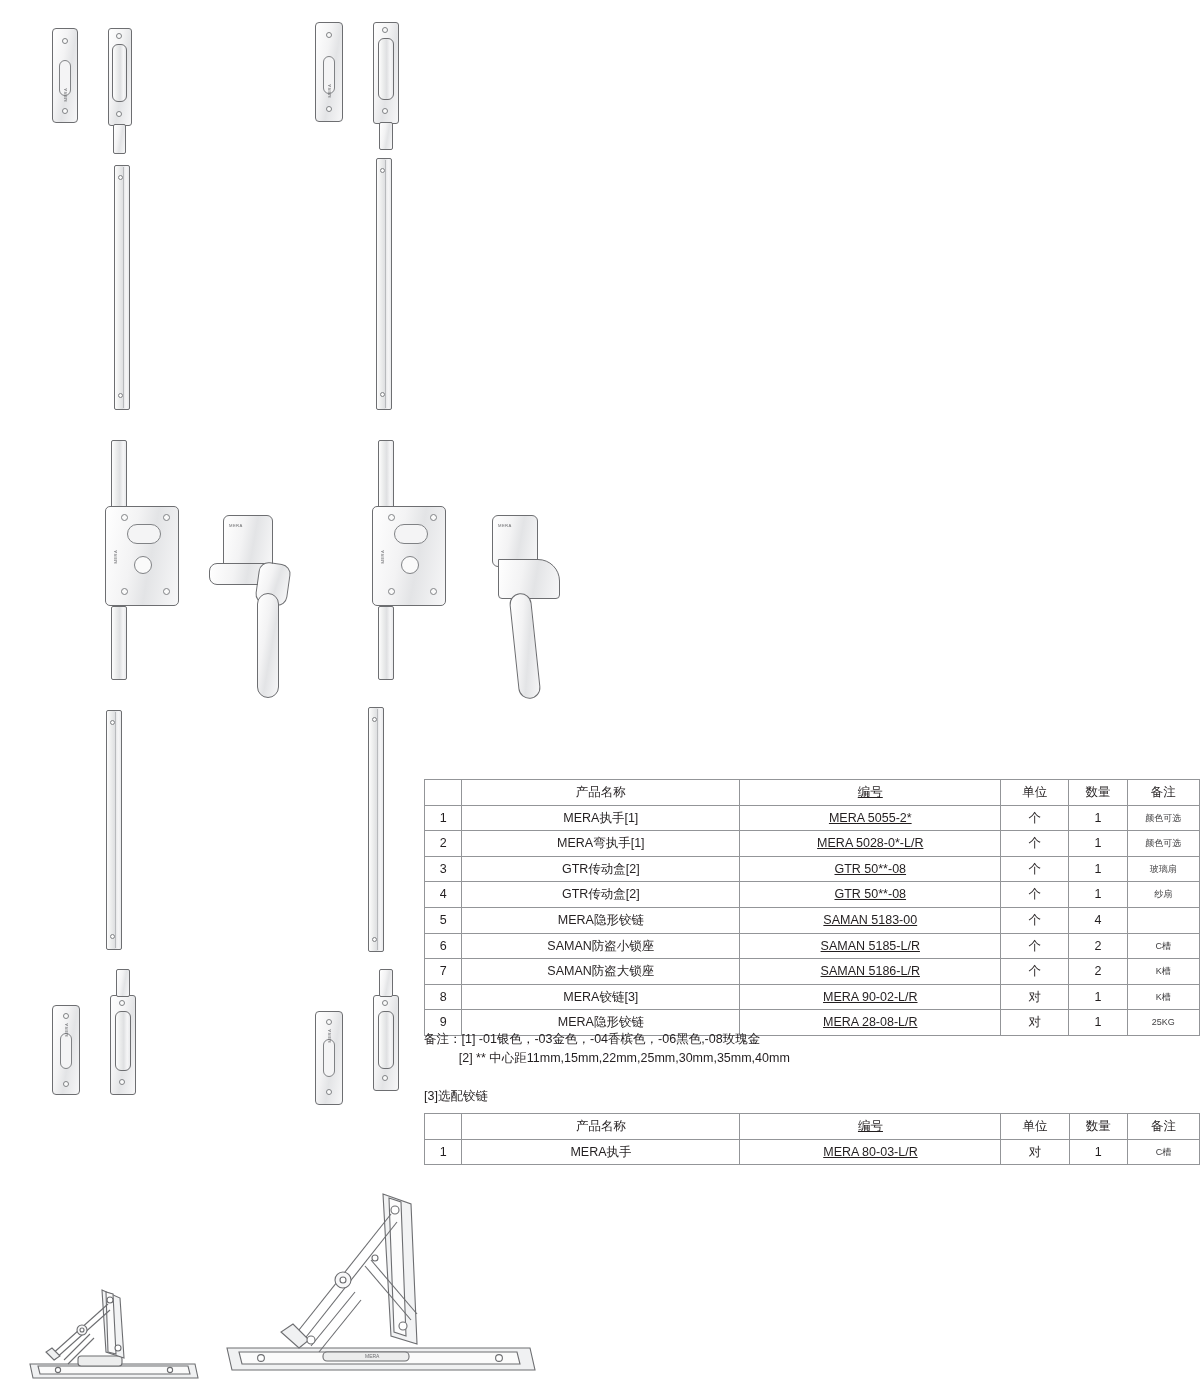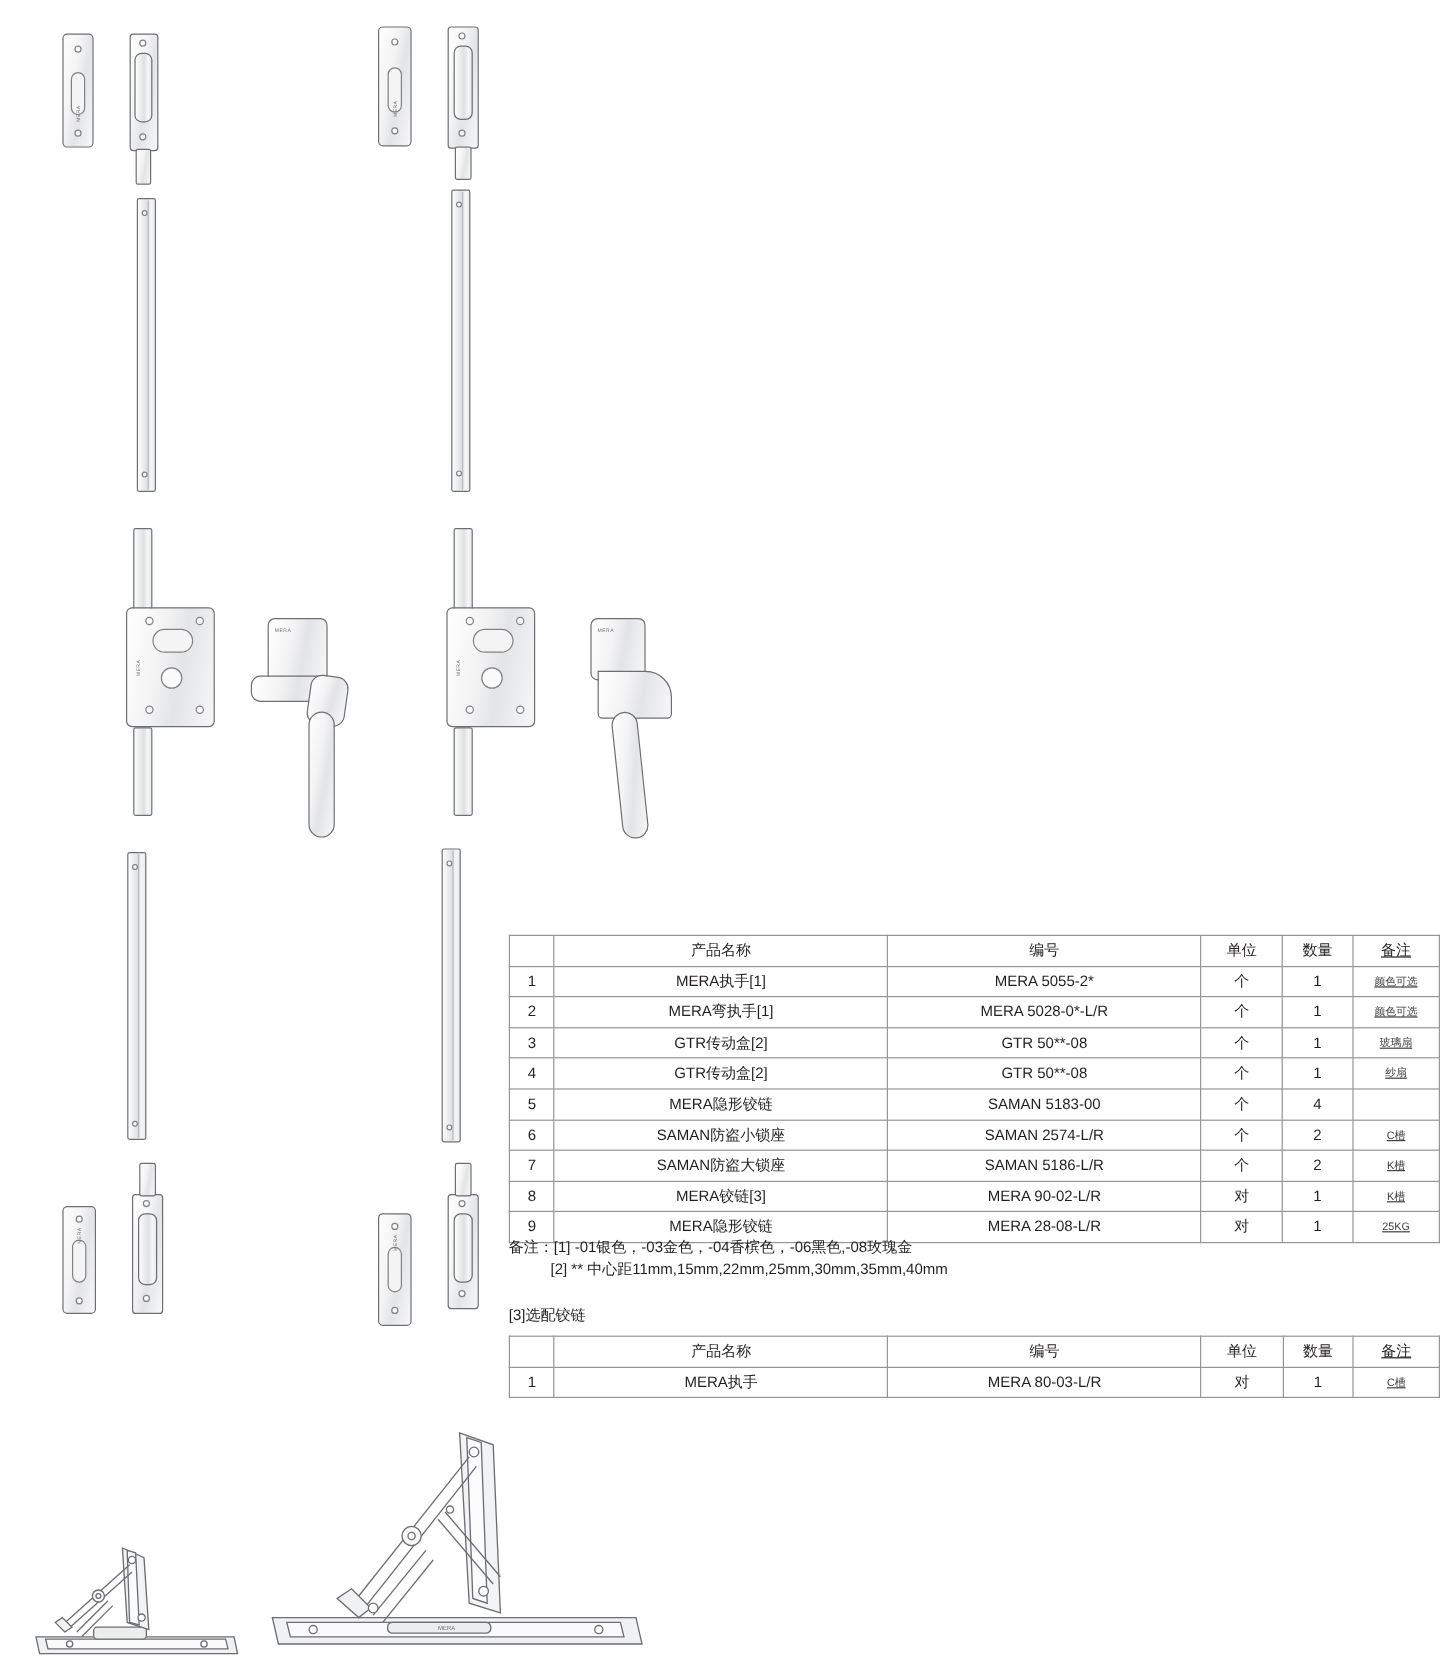--- a/index.html
+++ b/index.html
@@ -72,24 +72,24 @@
     border: 1px solid #939598;
     text-align: center;
     font-weight: normal;
     padding: 0;
     height: 24.6px;
     line-height: 24.6px;
     background: #fff;
   }
   .tbl .c-idx { width: 38px; }
   .tbl .c-name { width: 290px; }
-  .tbl .c-code { width: 272px; }
+  .tbl .c-code { width: 272px; text-decoration: underline; }
   .tbl .c-unit { width: 70px; }
   .tbl .c-qty { width: 60px; }
-  .tbl .c-rem { width: 74px; font-size: 9px; color:#414042;text-decoration:underline;}
+  .tbl .c-rem { width: 74px; font-size: 9px; color:#414042;}
   .tbl td.rem { font-size: 9px; }
 
   .note {
     position: absolute;
     font-size: 12.5px;
     line-height: 19px;
     color: #231f20;
     white-space: pre;
   }
   .subtitle {
@@ -321,21 +321,21 @@
       <td class="c-idx">5</td>
       <td class="c-name">MERA隐形铰链</td>
       <td class="c-code">SAMAN 5183-00</td>
       <td class="c-unit">个</td>
       <td class="c-qty">4</td>
       <td class="c-rem rem"></td>
     </tr>
     <tr>
       <td class="c-idx">6</td>
       <td class="c-name">SAMAN防盗小锁座</td>
-      <td class="c-code">SAMAN 2574-L/R</td>
+      <td class="c-code">SAMAN 5185-L/R</td>
       <td class="c-unit">个</td>
       <td class="c-qty">2</td>
       <td class="c-rem rem">C槽</td>
     </tr>
     <tr>
       <td class="c-idx">7</td>
       <td class="c-name">SAMAN防盗大锁座</td>
       <td class="c-code">SAMAN 5186-L/R</td>
       <td class="c-unit">个</td>
       <td class="c-qty">2</td>

